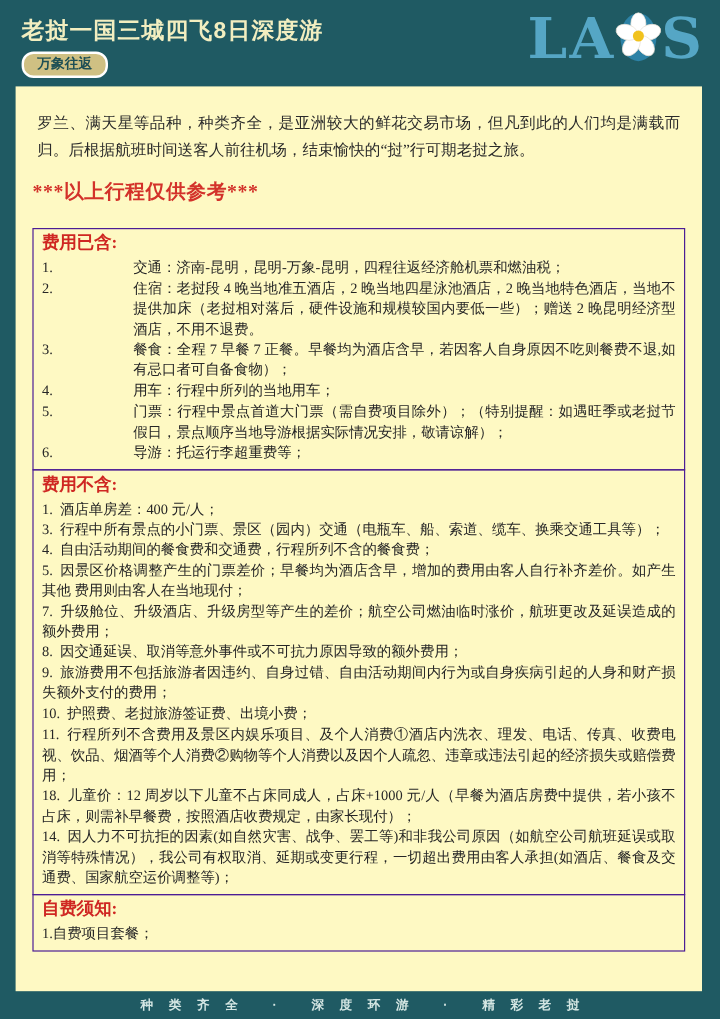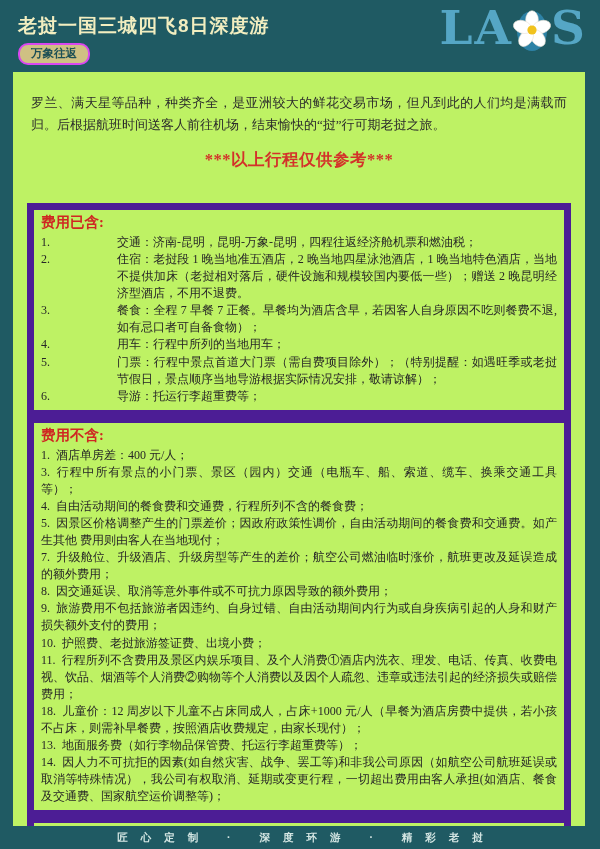--- a/index.html
+++ b/index.html
@@ -15,55 +15,55 @@
   
   .hdr { height: 72px; flex: 0 0 72px; position: relative; padding: 13px 0 0 18px; }
   .hdr-title {
     margin: 0; font-family: "Liberation Sans", sans-serif;
     font-weight: bold; font-size: 19px; letter-spacing: 1px;
     color: #f2eec0;
   }
   .hdr-badge {
     display: inline-block; margin-top: 4px; padding: 1px 11px 2px;
     border-radius: 10px;
-    background: #cfc083; border: 2px solid #d946ef;
+    background: #cfc083; border: 2px solid #ffffff;
     color: #1d4f55; font-family: "Liberation Sans", sans-serif;
     font-weight: bold; font-size: 11.5px;
   }
   .logo {
     position: absolute; right: 13px; top: 4px;
-    display: flex; align-items: flex-start;
+    display: flex; align-items: flex-end;
     font-family: "DejaVu Serif", serif; font-weight: bold;
     font-size: 47px; line-height: 1; color: #55a6c5; letter-spacing: 2px;
   }
   .logo-o { position: relative; width: 36px; height: 52px; margin: 0 1px; }
   .logo-oval {
     position: absolute; left: 3px; right: 3px; top: 7px; bottom: 5px;
     background: #2d82a6; border-radius: 50%;
   }
   .logo-flower { position: absolute; left: -4px; top: 4px; }
 
   
   .sheet {
-    margin: 0 15px 0 13px; background: #bef264;
+    margin: 0 15px 0 13px; background: #fef9c3;
     height: 754px; flex: 0 0 754px;
     padding: 20px 14px 16px; overflow: hidden;
   }
   .intro {
     margin: 0 4px 12px; color: #2b2b2b;
     font-size: 13px; line-height: 1.72; text-align: justify;
   }
   .notice {
-    margin: 10px 0 33px; text-align: center;
+    margin: 10px 0 20px; text-align: left;
     color: #d3322a; font-weight: bold; font-size: 16.5px;
     letter-spacing: 0.5px;
   }
 
   
-  .box { border: 7px solid #4c1d95; padding: 2px 7px 5px; margin-top: -1px; }
+  .box { border: 1px solid #4c1d95; padding: 2px 7px 5px; margin-top: -1px; }
   .sec-heading {
     color: #cf2722; font-weight: bold; font-size: 14.5px;
     line-height: 1.35; margin: 1px 0 2px;
   }
   .sec-item { font-size: 12px; line-height: 1.42; color: #262626; text-align: justify; }
   .num { margin-right: 6px; }
   .hang .sec-item { display: flex; }
   .hang .num { flex: 0 0 30px; margin-right: 0; }
   .hang .txt { flex: 1; margin-left: 46px; }
 
@@ -109,21 +109,21 @@
     <p class="notice">***以上行程仅供参考***</p>
     <div id="sections">
         <div class="box hang">
           <div class="sec-heading">费用已含:</div>
           <div class="sec-item">
             <span class="num">1.</span>
             <span class="txt">交通：济南-昆明，昆明-万象-昆明，四程往返经济舱机票和燃油税；</span>
           </div>
           <div class="sec-item">
             <span class="num">2.</span>
-            <span class="txt">住宿：老挝段 1 晚当地准五酒店，2 晚当地四星泳池酒店，1 晚当地特色酒店，当地不提供加床（老挝相对落后，硬件设施和规模较国内要低一些）；赠送 2 晚昆明经济型酒店，不用不退费。</span>
+            <span class="txt">住宿：老挝段 4 晚当地准五酒店，2 晚当地四星泳池酒店，2 晚当地特色酒店，当地不提供加床（老挝相对落后，硬件设施和规模较国内要低一些）；赠送 2 晚昆明经济型酒店，不用不退费。</span>
           </div>
           <div class="sec-item">
             <span class="num">3.</span>
             <span class="txt">餐食：全程 7 早餐 7 正餐。早餐均为酒店含早，若因客人自身原因不吃则餐费不退,如有忌口者可自备食物）；</span>
           </div>
           <div class="sec-item">
             <span class="num">4.</span>
             <span class="txt">用车：行程中所列的当地用车；</span>
           </div>
           <div class="sec-item">
@@ -133,34 +133,33 @@
           <div class="sec-item">
             <span class="num">6.</span>
             <span class="txt">导游：托运行李超重费等；</span>
           </div>
         </div>
         <div class="box">
           <div class="sec-heading">费用不含:</div>
           <div class="sec-item"><span class="num">1.</span><span class="txt">酒店单房差：400 元/人；</span></div>
           <div class="sec-item"><span class="num">3.</span><span class="txt">行程中所有景点的小门票、景区（园内）交通（电瓶车、船、索道、缆车、换乘交通工具等）；</span></div>
           <div class="sec-item"><span class="num">4.</span><span class="txt">自由活动期间的餐食费和交通费，行程所列不含的餐食费；</span></div>
-          <div class="sec-item"><span class="num">5.</span><span class="txt">因景区价格调整产生的门票差价；因政府政策性调价，自由活动期间的餐食费和交通费。如产生其他 费用则由客人在当地现付；</span></div>
+          <div class="sec-item"><span class="num">5.</span><span class="txt">因景区价格调整产生的门票差价；早餐均为酒店含早，增加的费用由客人自行补齐差价。如产生其他 费用则由客人在当地现付；</span></div>
           <div class="sec-item"><span class="num">7.</span><span class="txt">升级舱位、升级酒店、升级房型等产生的差价；航空公司燃油临时涨价，航班更改及延误造成的额外费用；</span></div>
           <div class="sec-item"><span class="num">8.</span><span class="txt">因交通延误、取消等意外事件或不可抗力原因导致的额外费用；</span></div>
           <div class="sec-item"><span class="num">9.</span><span class="txt">旅游费用不包括旅游者因违约、自身过错、自由活动期间内行为或自身疾病引起的人身和财产损失额外支付的费用；</span></div>
           <div class="sec-item"><span class="num">10.</span><span class="txt">护照费、老挝旅游签证费、出境小费；</span></div>
           <div class="sec-item"><span class="num">11.</span><span class="txt">行程所列不含费用及景区内娱乐项目、及个人消费①酒店内洗衣、理发、电话、传真、收费电视、饮品、烟酒等个人消费②购物等个人消费以及因个人疏忽、违章或违法引起的经济损失或赔偿费用；</span></div>
           <div class="sec-item"><span class="num">18.</span><span class="txt">儿童价：12 周岁以下儿童不占床同成人，占床+1000 元/人（早餐为酒店房费中提供，若小孩不占床，则需补早餐费，按照酒店收费规定，由家长现付）；</span></div>
-          <div class="sec-item"><span class="num">13.</span><span class="txt">地面服务费（如行李物品保管费、托运行李超重费等）；</span></div>
           <div class="sec-item"><span class="num">14.</span><span class="txt">因人力不可抗拒的因素(如自然灾害、战争、罢工等)和非我公司原因（如航空公司航班延误或取消等特殊情况），我公司有权取消、延期或变更行程，一切超出费用由客人承担(如酒店、餐食及交通费、国家航空运价调整等)；</span></div>
         </div>
         <div class="box">
           <div class="sec-heading">自费须知:</div>
           <div class="sec-item"><span class="txt">1.自费项目套餐；</span></div>
         </div>
       </div>
   </div>
 
   <div class="ftr">
-    <span>匠心定制 · 深度环游 · 精彩老挝</span>
+    <span>种类齐全 · 深度环游 · 精彩老挝</span>
   </div>
 
 </div>
 
 </body></html>

